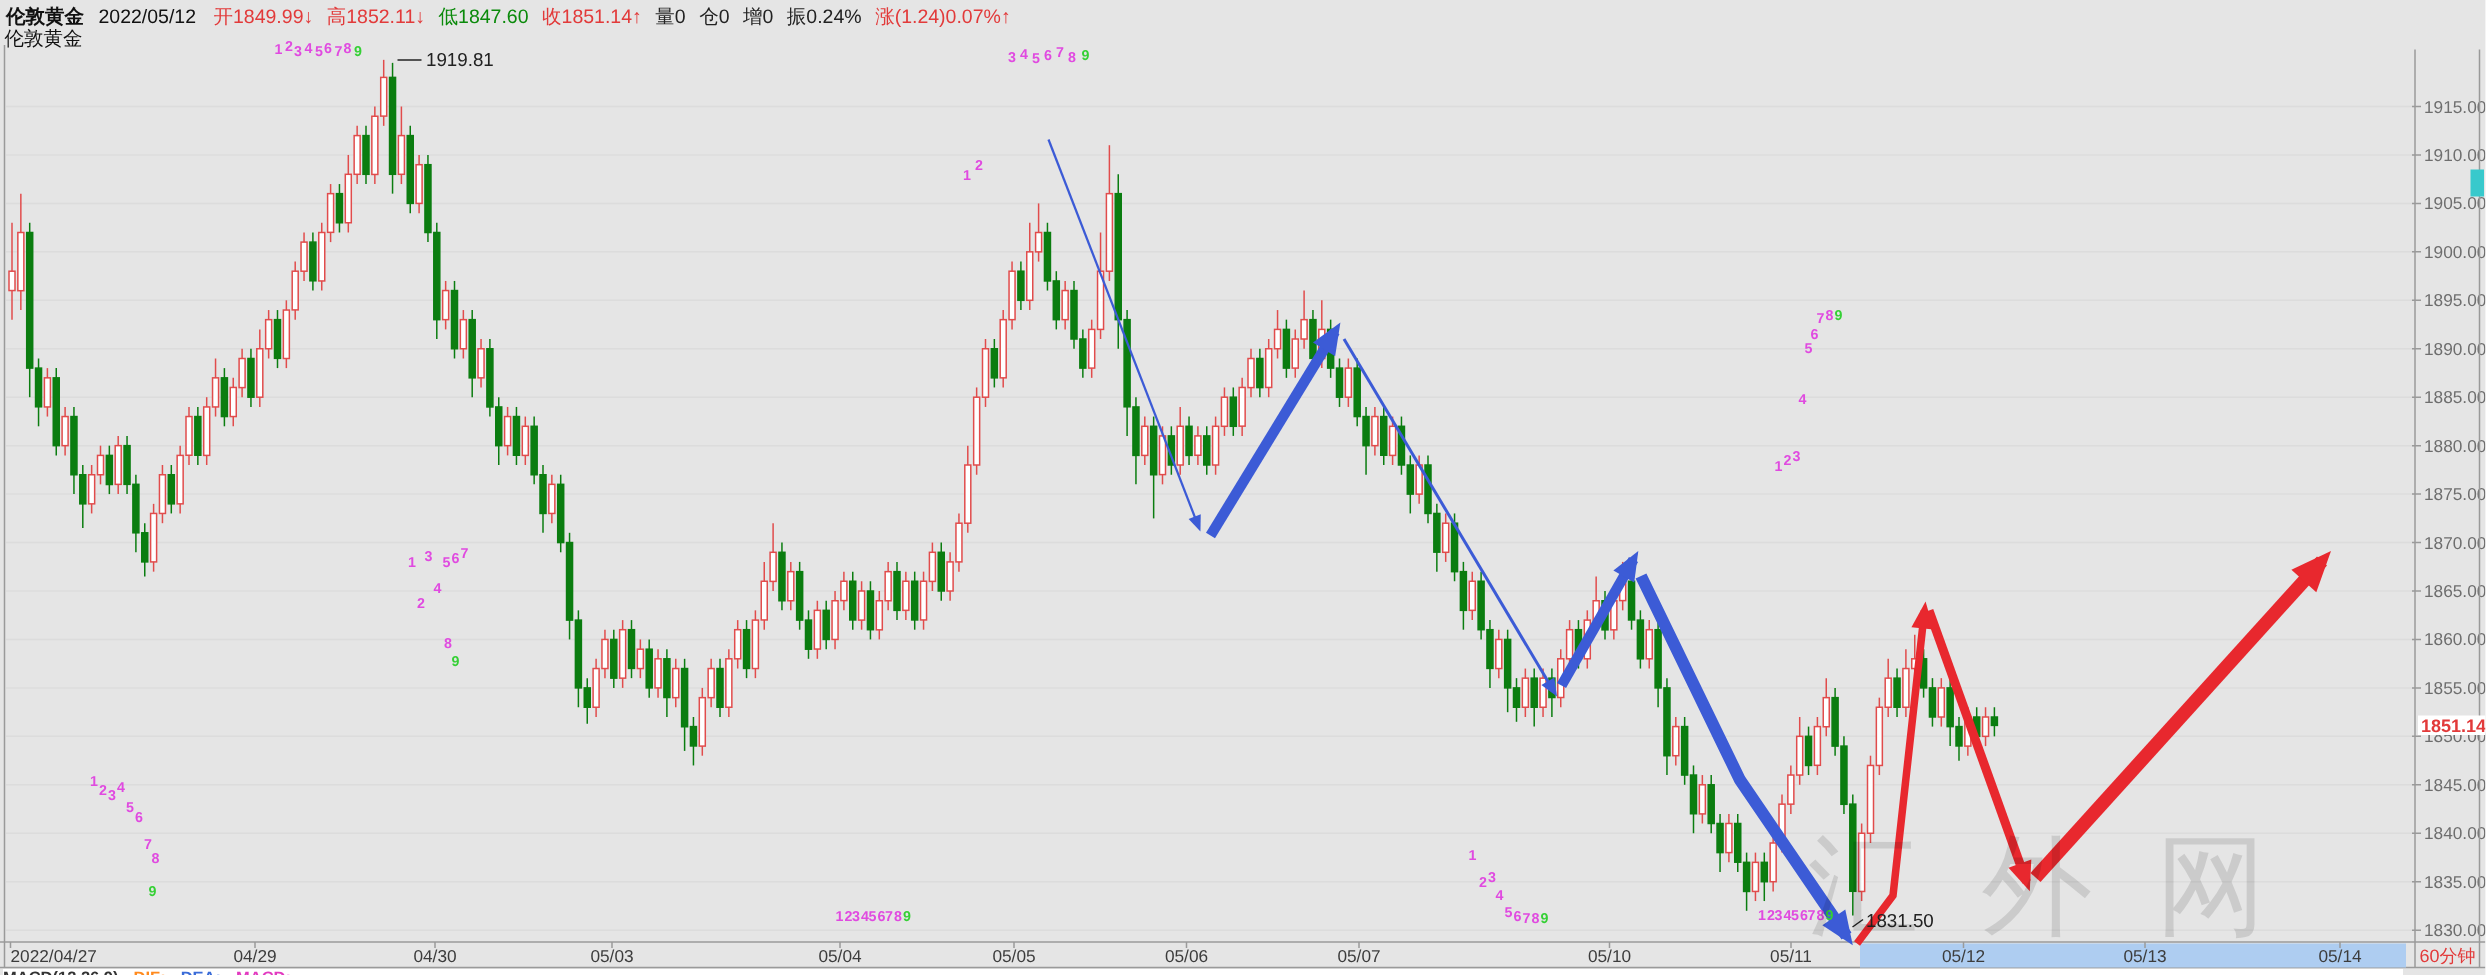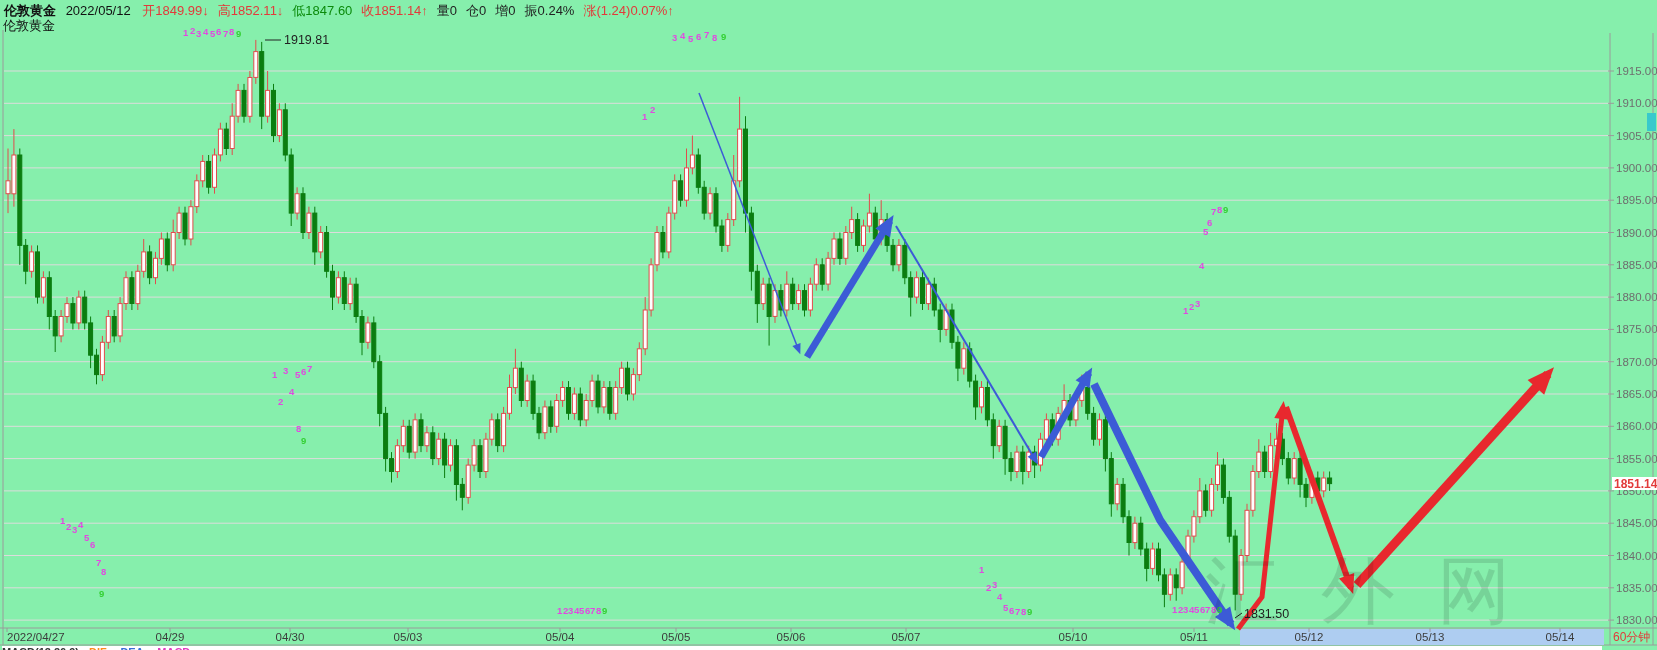--- a/index.html
+++ b/index.html
@@ -1,16 +1,16 @@
 <!DOCTYPE html>
 <html><head>
 <meta charset="utf-8">
 <style>
   html,body{margin:0;padding:0;background:#fff;}
-  #app{position:relative;width:1657px;height:650px;background:#86efac;overflow:hidden;
+  #app{position:relative;width:1657px;height:650px;background:#e5e5e5;overflow:hidden;
        font-family:"Liberation Sans","DejaVu Sans",sans-serif;}
   #hdr1{position:absolute;left:4px;top:2px;font-size:13px;white-space:nowrap;z-index:5;}
   #hdr1 .sym{font-weight:bold;color:#111;margin-right:6px;}
   #hdr1 .dt{color:#111;margin-right:8px;}
   #hdr1 span.f{margin-right:9px;}
   #hdr2{position:absolute;left:3px;top:17px;font-size:13px;color:#111;z-index:5;}
   #plot{position:absolute;left:0;top:0;z-index:1;}
   #wm{position:absolute;left:1205px;top:542px;font-size:74px;letter-spacing:42px;
       color:#000;opacity:0.11;z-index:2;white-space:nowrap;}
   #sliver{position:absolute;left:2px;top:646px;width:1600px;height:4px;overflow:hidden;

